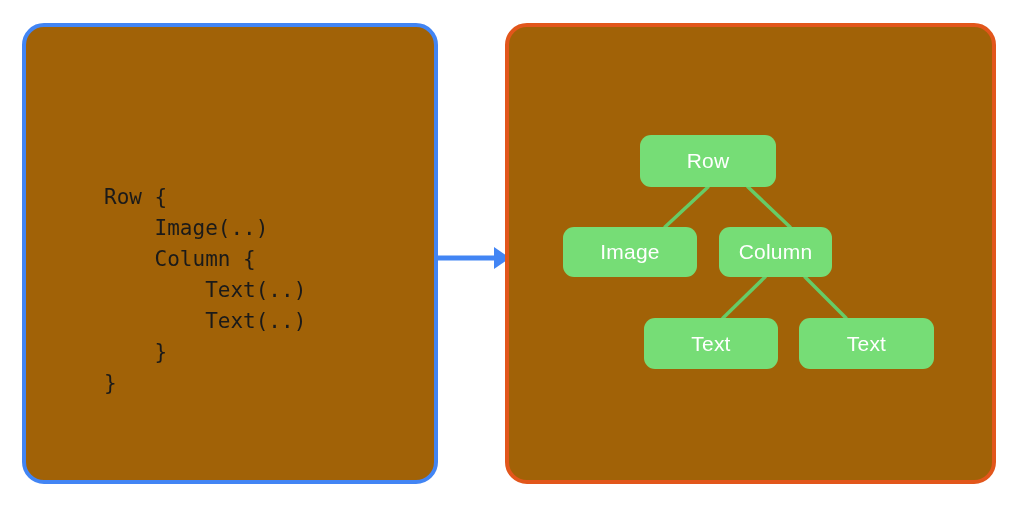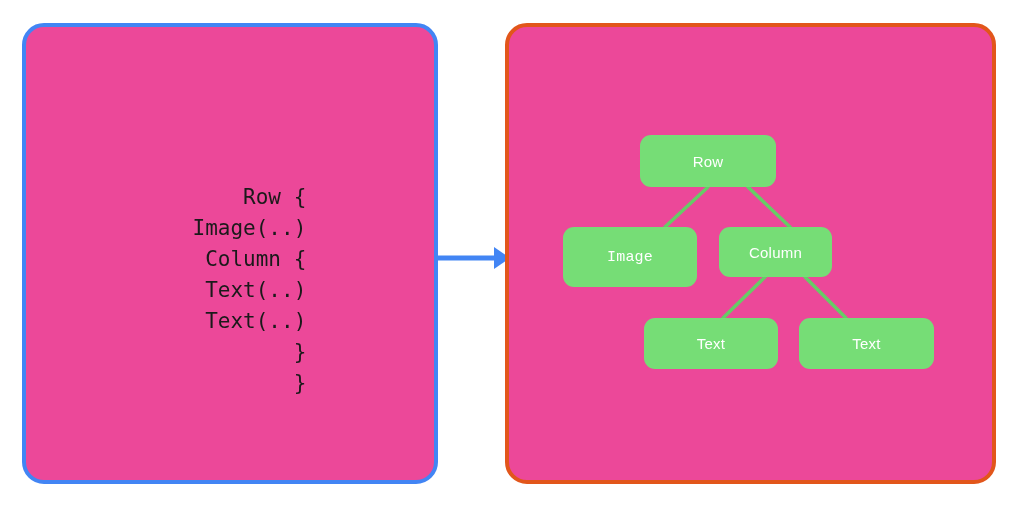--- a/index.html
+++ b/index.html
@@ -14,23 +14,22 @@
     position: relative;
     width: 1014px;
     height: 506px;
     background: #ffffff;
     overflow: hidden;
   }
 
   
   .panel {
     position: absolute;
-    background: #ec4899;
+    background: #a16207;
     box-sizing: border-box;
-    text-align: right;
   }
   #code-panel {
     left: 22px;
     top: 23px;
     width: 416px;
     height: 461px;
     border: 4px solid #4285f4;
     border-radius: 22px;
   }
   #tree-panel {
@@ -73,29 +72,29 @@
     width: 491px;
     height: 461px;
     pointer-events: none;
   }
   .node {
     position: absolute;
     background: #76dd76;
     border-radius: 11px;
     color: #ffffff;
     font-family: "Liberation Sans", sans-serif;
-    font-size: 15px;
+    font-size: 21px;
     display: flex;
     align-items: center;
     justify-content: center;
     box-sizing: border-box;
     letter-spacing: 0.2px;
   }
   #node-row    { left: 640px; top: 135px; width: 136px; height: 52px; }
-  #node-image  { left: 563px; top: 227px; width: 134px; height: 60px; font-family: Liberation Mono, monospace; }
+  #node-image  { left: 563px; top: 227px; width: 134px; height: 50px; }
   #node-column { left: 719px; top: 227px; width: 113px; height: 50px; }
   #node-text-1 { left: 644px; top: 318px; width: 134px; height: 51px; }
   #node-text-2 { left: 799px; top: 318px; width: 135px; height: 51px; }
 </style>
 </head>
 <body>
 
 <div id="canvas">
 
   <div class="panel" id="code-panel">

